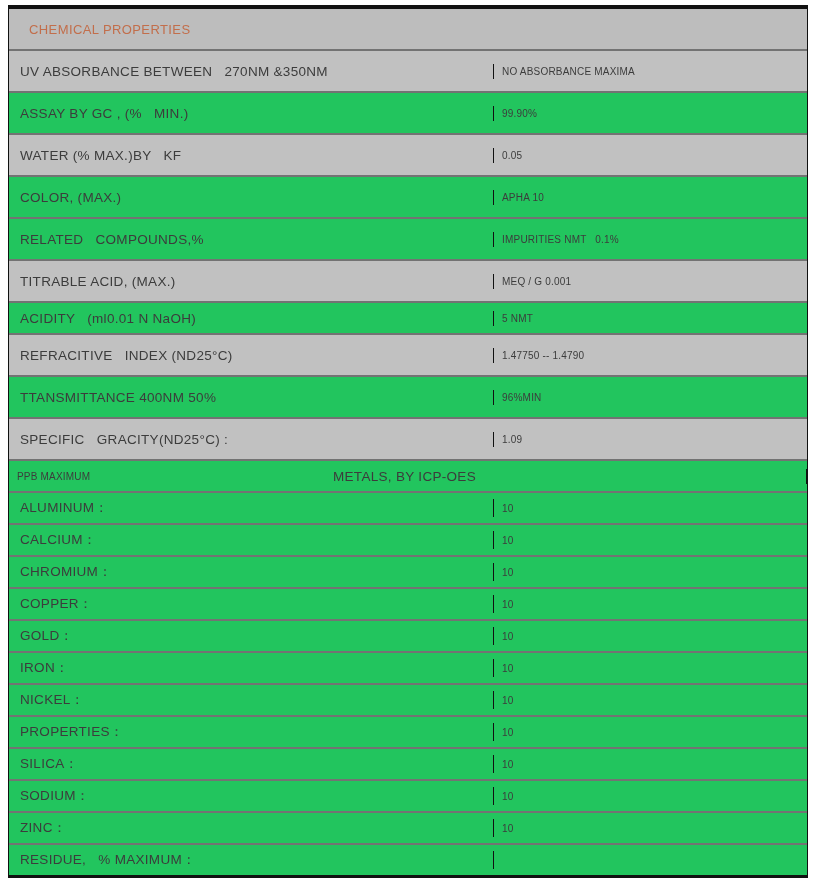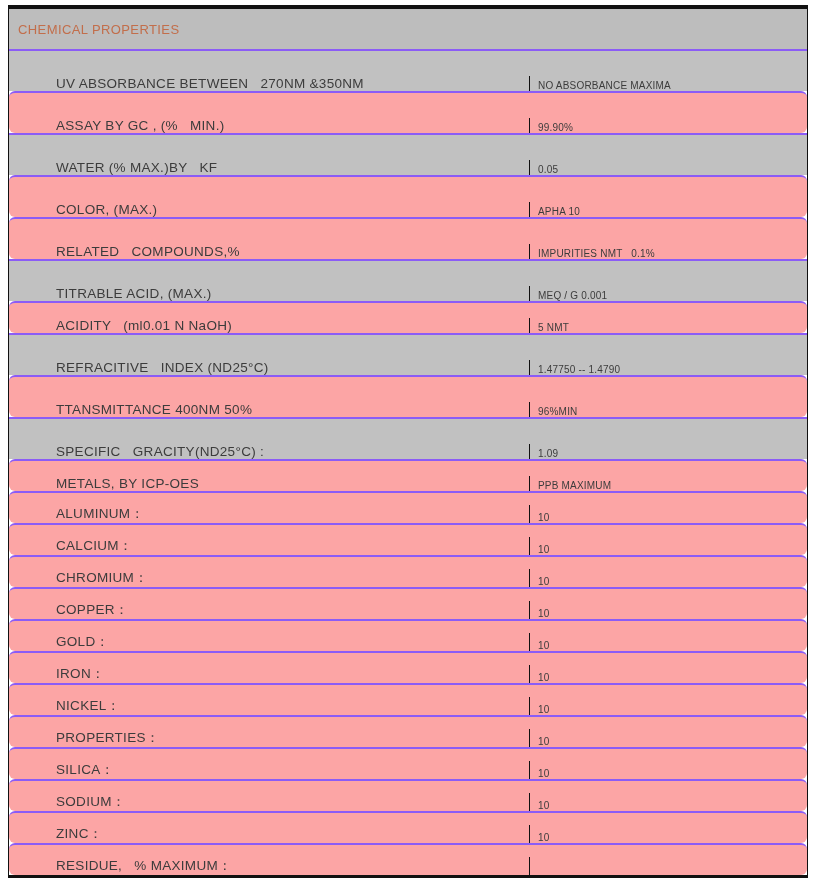--- a/index.html
+++ b/index.html
@@ -14,35 +14,34 @@
   .sheet { padding: 5px 8px 0 8px; }
   .tbl {
     width: 800px;
     border-left: 1px solid #111;
     border-right: 1px solid #111;
     border-top: 4px solid #111;
     border-bottom: 3px solid #111;
   }
   .row {
     display: flex;
-    align-items: flex-end;
+    align-items: center;
     height: 42px;
-    border-top: 2px solid #8b5cf6;
-    padding-left: 36px;
+    border-top: 2px solid #737373;
   }
   .row.short { height: 32px; }
   .row.header-row {
     border-top: none;
     height: 40px;
     background: #bdbdbd;
     align-items: center;
-    padding-left: 9px;
+    padding-left: 20px;
   }
   .row.dark { background: #c1c1c1; }
-  .row.light { background: #fca5a5; border-radius: 6px; }
+  .row.light { background: #22c55e; }
   .cell {
     display: flex;
     align-items: center;
     white-space: pre;
     overflow: hidden;
   }
   .cell.prop {
     width: 485px;
     border-right: 1px solid #111;
     padding-left: 11px;
@@ -114,22 +113,22 @@
     <div class="cell prop">TTANSMITTANCE 400NM 50%</div>
     <div class="cell val">96%MIN</div>
   </div>
 
   <div class="row dark">
     <div class="cell prop">SPECIFIC   GRACITY(ND25°C) :</div>
     <div class="cell val">1.09</div>
   </div>
 
   <div class="row light short">
+    <div class="cell val">PPB MAXIMUM</div>
     <div class="cell prop">METALS, BY ICP-OES</div>
-    <div class="cell val">PPB MAXIMUM</div>
   </div>
 
   <div class="row light short">
     <div class="cell prop">ALUMINUM：</div>
     <div class="cell val">10</div>
   </div>
 
   <div class="row light short">
     <div class="cell prop">CALCIUM：</div>
     <div class="cell val">10</div>

